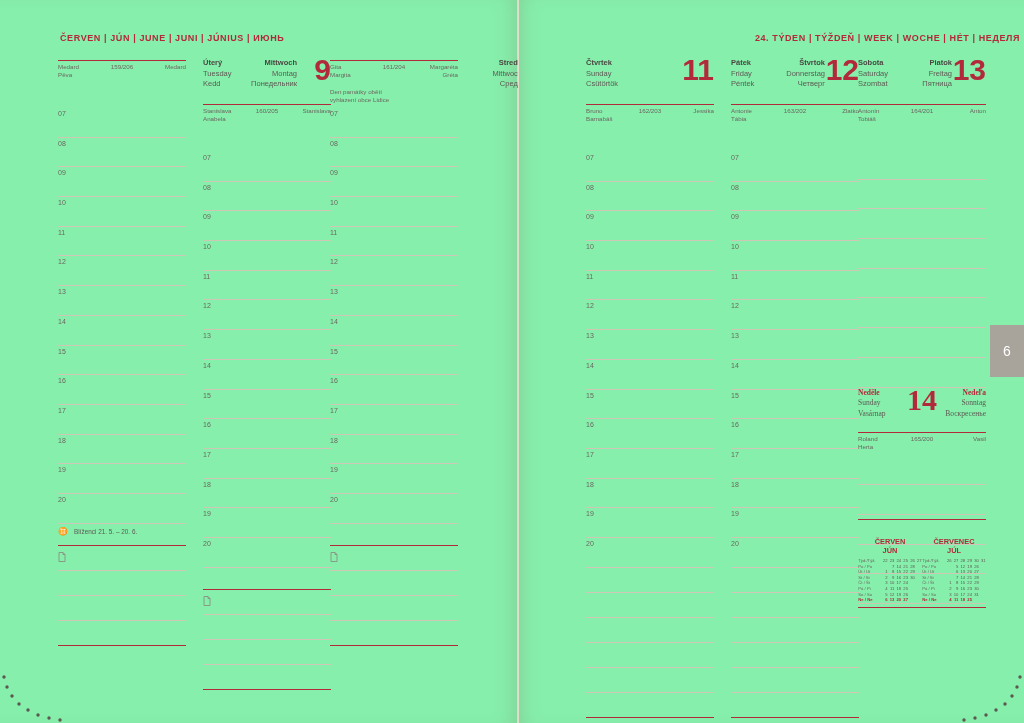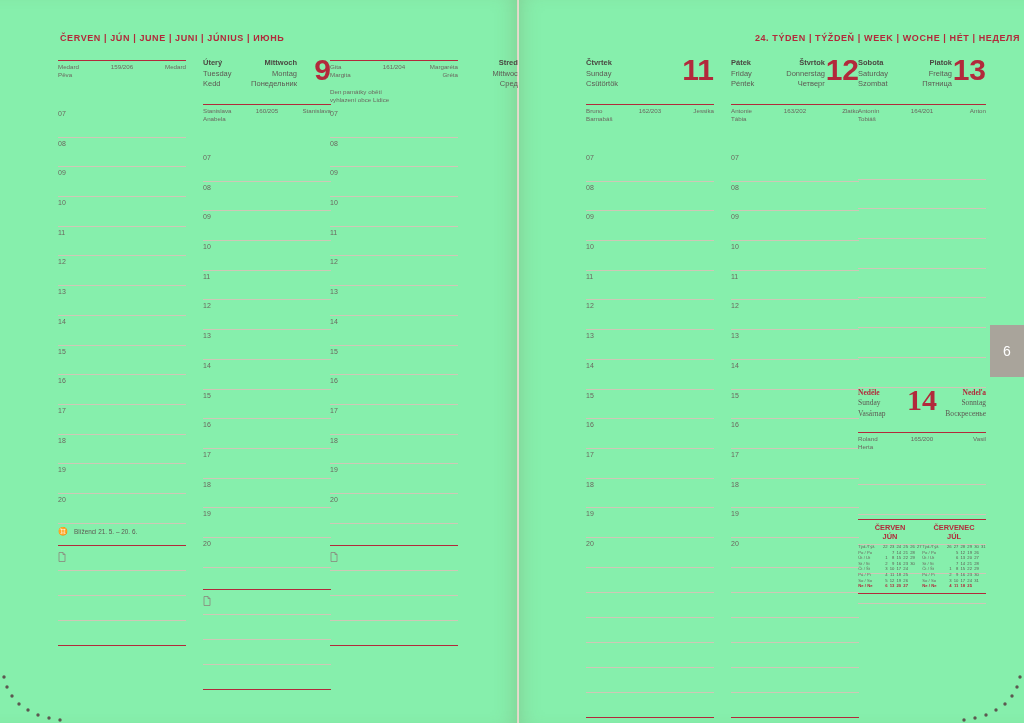--- a/index.html
+++ b/index.html
@@ -79,21 +79,21 @@
 
   
   .sunday { position:relative; }
   .sunday .box { position:relative; height:44px;font-family:Liberation Serif, serif; }
   .sunday .namebar2 { border-top:1.4px solid #b2293b; height:24px; position:relative; padding-top:2px;}
 
   
   .minis {
     position:absolute; left:340px; top:519px; width:128px;
     border-top:1.4px solid #b2293b; border-bottom:1.4px solid #b2293b;
-    padding:3px 0 4px; display:flex;justify-content:space-between;
+    padding:17px 0 4px; display:flex;justify-content:space-between;
   }
   .mini { width:50%; }
   .mini h4 { margin:0 0 3px; text-align:center; font-size:7.4px; color:#b2293b;
              line-height:9px; font-weight:bold; }
   .mini table { border-collapse:collapse; width:100%; }
   .mini td { font-size:4.2px; line-height:5.6px; color:#5d5a53; padding:0 .3px; text-align:right; }
   .mini td.lbl { color:#6b675f; text-align:left; }
   .mini tr.sun td { color:#b2293b; font-weight:bold; }
 
   

